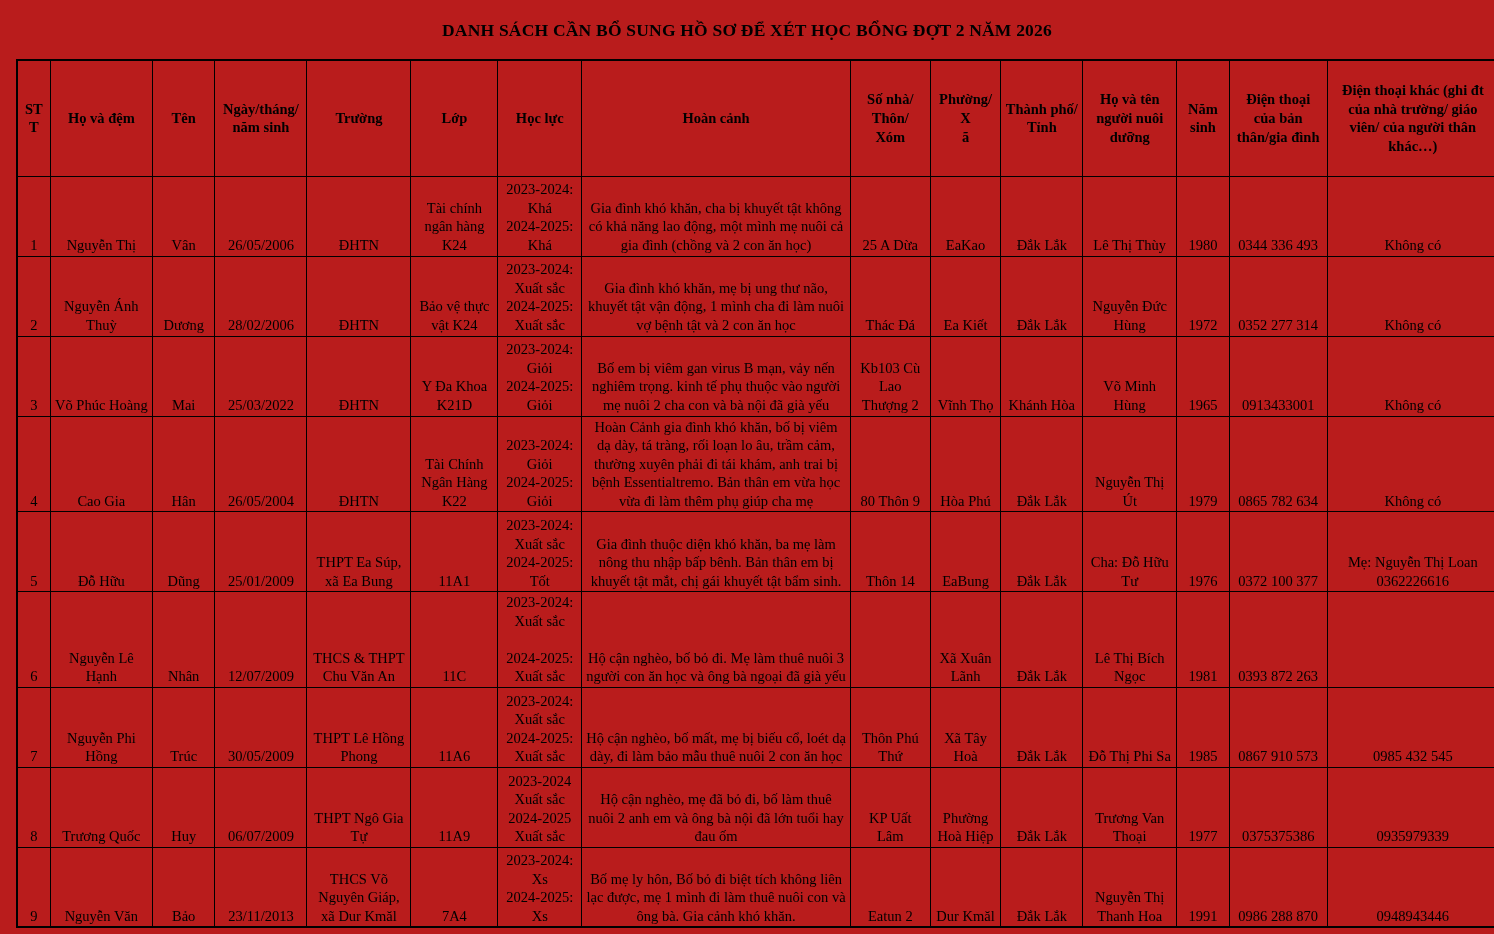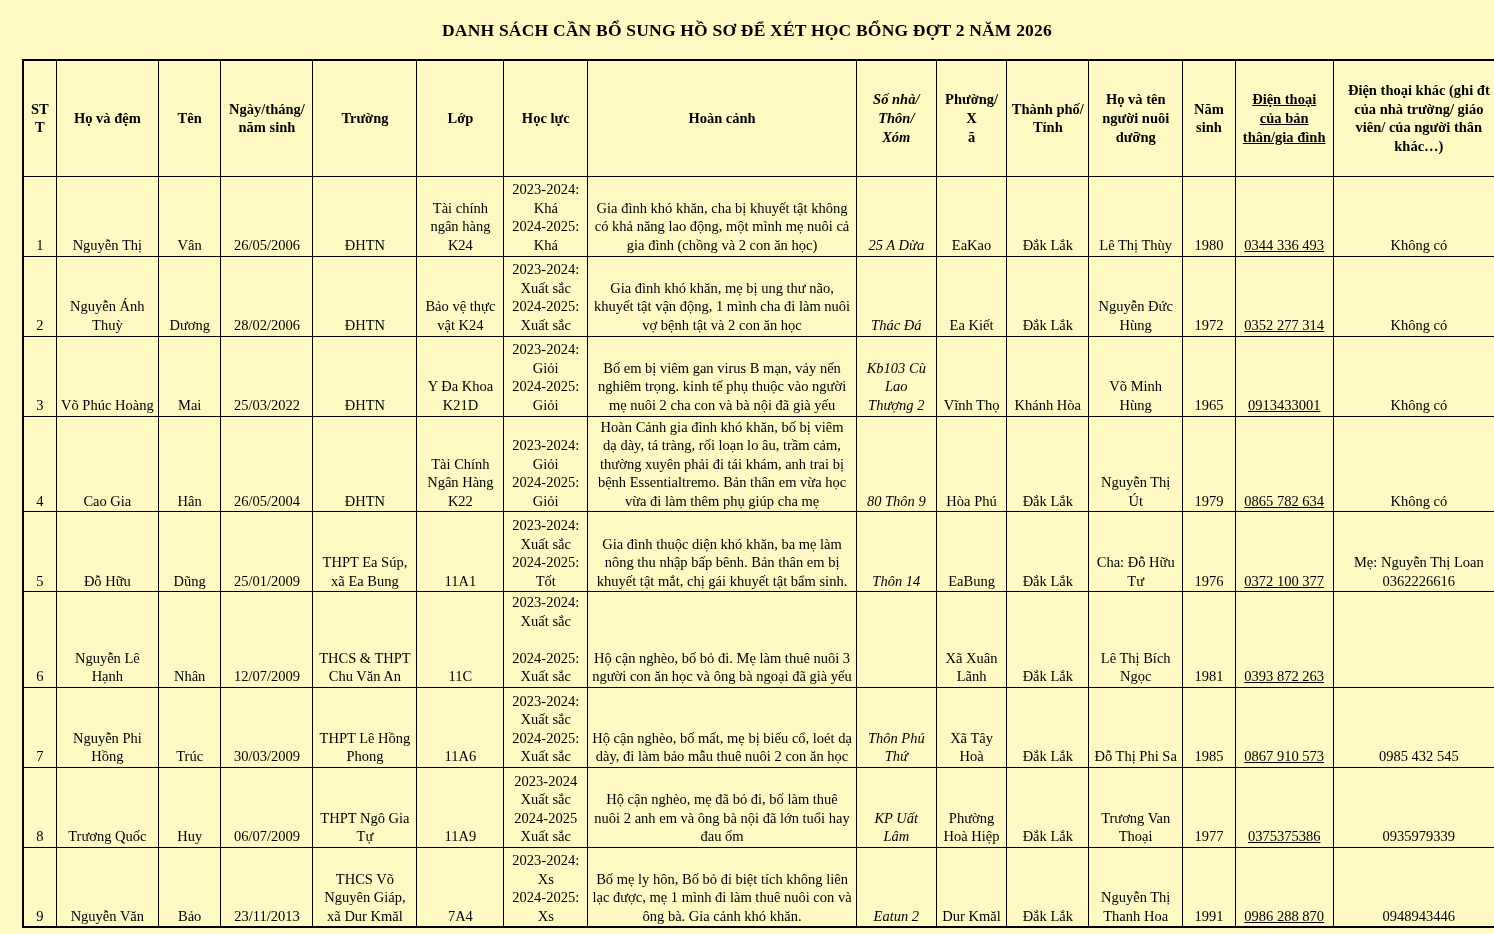--- a/index.html
+++ b/index.html
@@ -6,22 +6,22 @@
     margin: 0;
     padding: 0;
     background: #ffffff;
     font-family: "Liberation Serif", "DejaVu Serif", serif;
     color: #000000;
   }
   .page {
     width: 1494px;
     min-height: 934px;
     box-sizing: border-box;
-    padding: 6px 22px;
-    background: #fef9c3;
+    padding: 6px 16px;
+    background: #b91c1c;
   }
   .title {
     margin: 0;
     padding: 14px 0 18px 0;
     text-align: center;
     font-size: 17.5px;
     font-weight: bold;
     letter-spacing: 0.2px;
   }
   table.doc-table {
@@ -52,26 +52,26 @@
   }
   
   .col-stt { width: 33px; }
   .col-ho-dem { width: 101px; }
   .col-ten { width: 62px; margin-left: 36px; }
   .col-ngay-sinh { width: 91px; }
   .col-truong { width: 103px; }
   .col-lop { width: 86px; }
   .col-hoc-luc { width: 83px; }
   .col-hoan-canh { width: 266px; }
-  .col-so-nha { width: 79px; font-style: italic; }
+  .col-so-nha { width: 79px; }
   .col-phuong-xa { width: 70px; }
   .col-thanh-pho { width: 81px; }
   .col-nguoi-nuoi { width: 93px; }
   .col-nam-sinh { width: 52px; }
-  .col-dien-thoai { width: 97px; text-decoration: underline; }
+  .col-dien-thoai { width: 97px; }
   .col-dt-khac { width: 170px; }
   
   td.col-ho-dem, td.col-ten, td.col-truong, td.col-hoc-luc,
   td.col-hoan-canh, td.col-nguoi-nuoi { text-align: left; }
   td.col-hoc-luc { vertical-align: top; }
 </style>
 </head>
 <body>
 
 <div class="page">
@@ -245,21 +245,21 @@
           <td class="col-thanh-pho">Đắk Lắk</td>
           <td class="col-nguoi-nuoi">Lê Thị Bích Ngọc</td>
           <td class="col-nam-sinh">1981</td>
           <td class="col-dien-thoai">0393 872 263</td>
           <td class="col-dt-khac"></td>
         </tr>
         <tr>
           <td class="col-stt">7</td>
           <td class="col-ho-dem">Nguyễn Phi Hồng</td>
           <td class="col-ten">Trúc</td>
-          <td class="col-ngay-sinh">30/03/2009</td>
+          <td class="col-ngay-sinh">30/05/2009</td>
           <td class="col-truong">THPT Lê Hồng Phong</td>
           <td class="col-lop">11A6</td>
           <td class="col-hoc-luc">2023-2024:
 Xuất sắc
 2024-2025:
 Xuất sắc</td>
           <td class="col-hoan-canh">Hộ cận nghèo, bố mất, mẹ bị biếu cổ, loét dạ dày, đi làm bảo mẫu thuê nuôi 2 con ăn học</td>
           <td class="col-so-nha">Thôn Phú Thứ</td>
           <td class="col-phuong-xa">Xã Tây Hoà</td>
           <td class="col-thanh-pho">Đắk Lắk</td>

